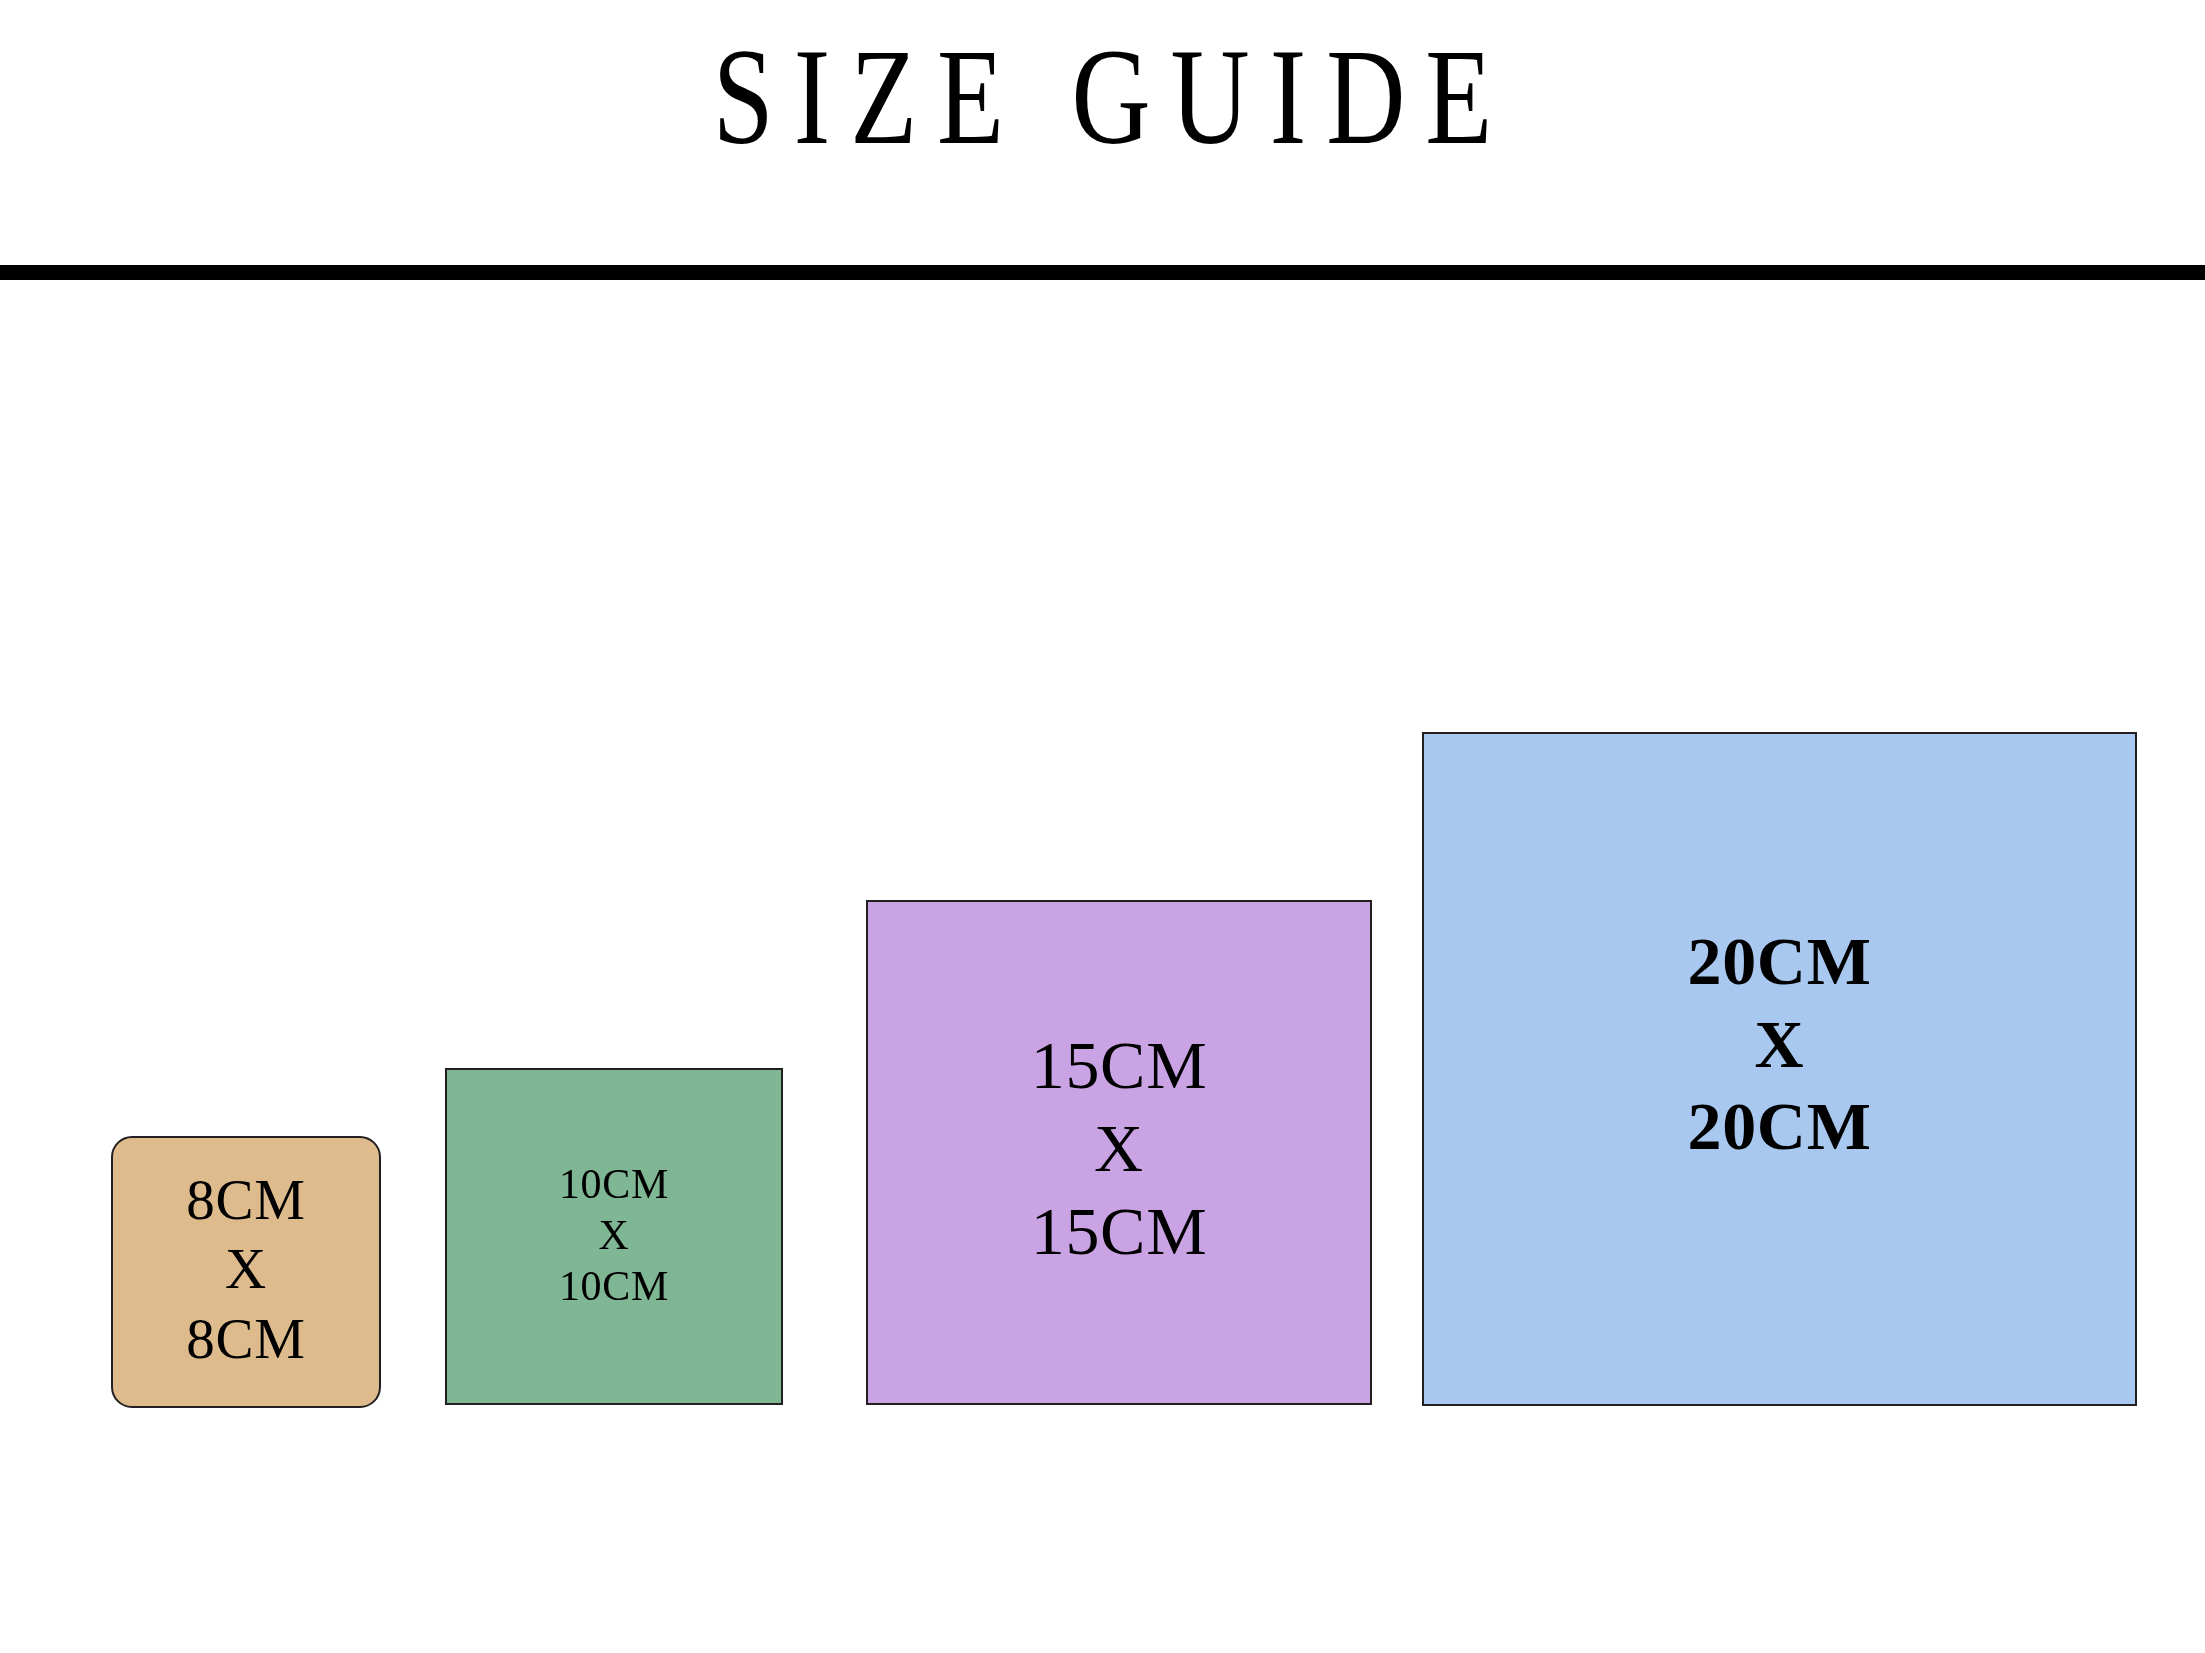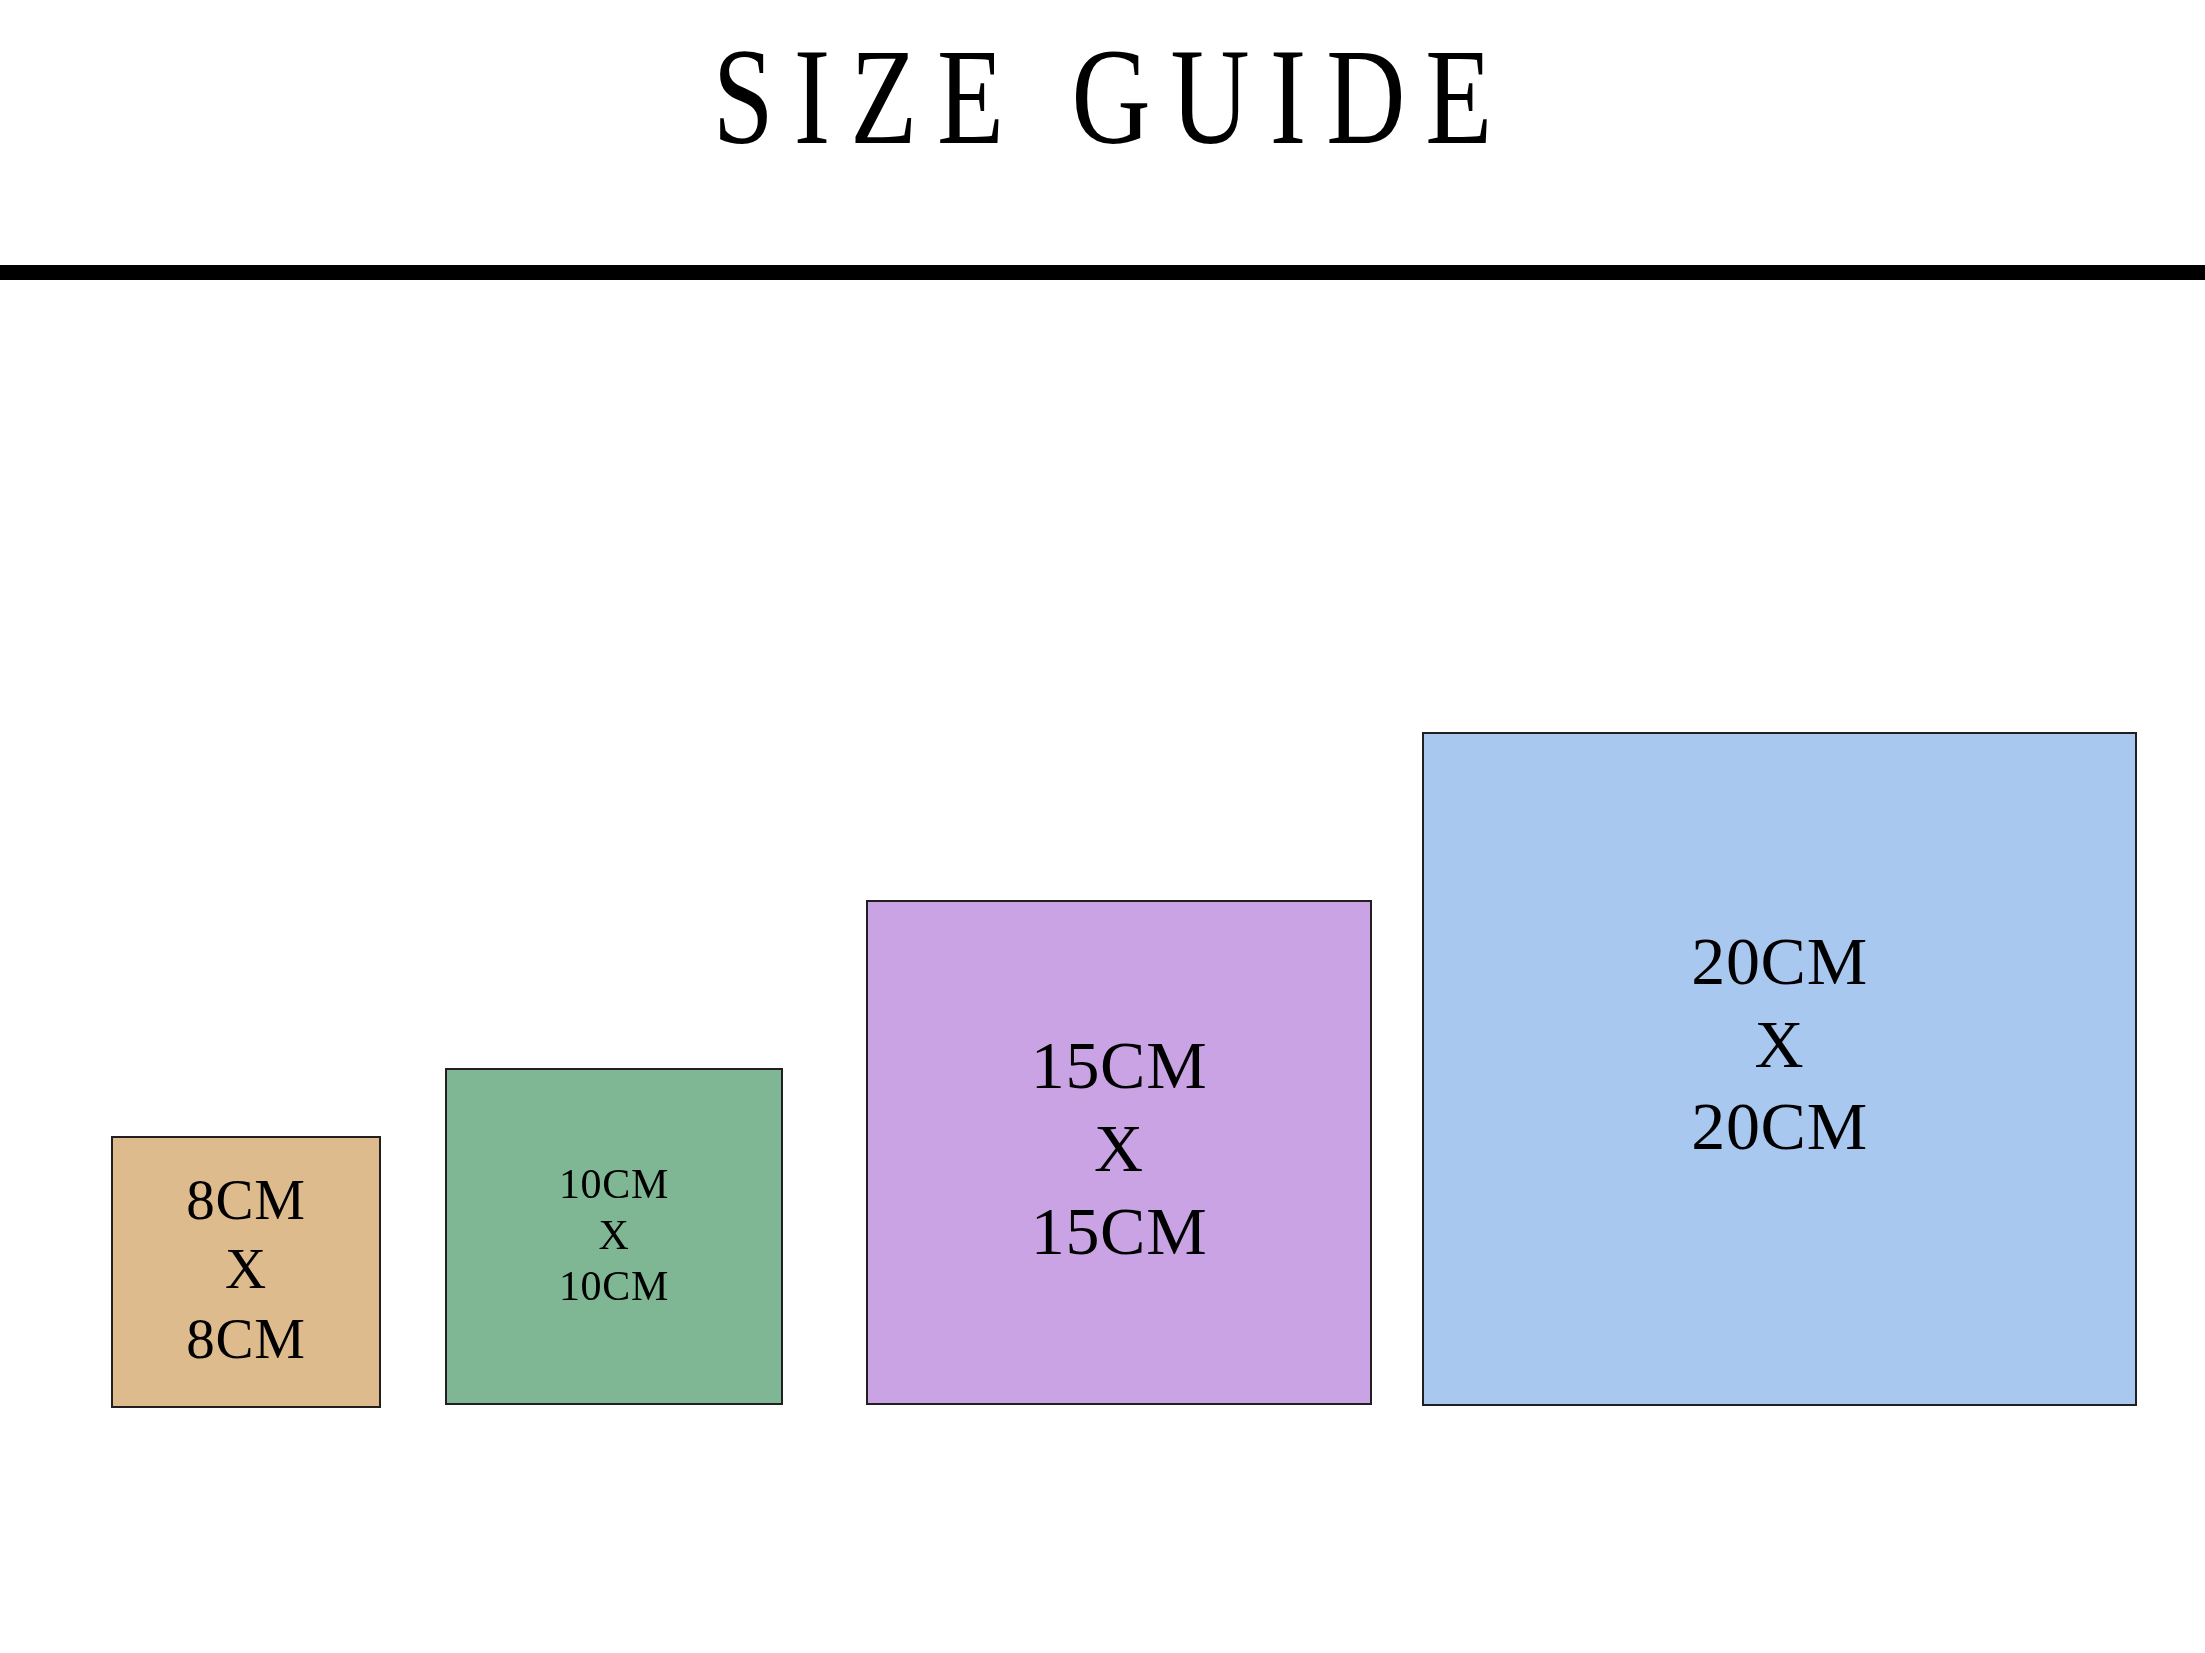--- a/index.html
+++ b/index.html
@@ -100,34 +100,34 @@
   .swatch-label {
     font-family: "Liberation Serif", "DejaVu Serif", serif;
     color: #000000;
     text-align: center;
     line-height: 1.22;
     letter-spacing: 0.7px;
     white-space: pre-line;
   }
 
   
-  .swatch-8  { left: 111px;  top: 1136px; width: 270px; height: 272px; background: #debb8d; }
+  .swatch-8  { left: 111px;  top: 1136px; width: 270px; height: 272px; background: #debb8d; border-radius: 21px; }
   .swatch-10 { left: 445px;  top: 1068px; width: 338px; height: 337px; background: #7fb694; }
   .swatch-15 { left: 850px; top: 900px; width: 506px; height: 505px; background: #c9a3e3; margin-left: 16px; }
   .swatch-20 { left: 1422px; top: 732px;  width: 715px; height: 674px; background: #a8c8f0; }
 
   .swatch-8  .swatch-label { font-size: 57px; }
   .swatch-10 .swatch-label { font-size: 42px; text-align: center; }
   .swatch-15 .swatch-label { font-size: 68px; }
   .swatch-20 .swatch-label { font-size: 68px; }
 
   .swatch-8  .swatch-label { transform: translateY(-2.9px); }
   .swatch-10 .swatch-label { transform: translateY(-1.5px); }
   .swatch-15 .swatch-label { transform: translateY(-4.4px); }
-  .swatch-20 .swatch-label { transform: translateY(-25px); }
+  .swatch-20 .swatch-label { transform: translateY(-25px); font-weight: bold; }
 </style>
 </head>
 <body>
 
 <div class="page">
 
   <div class="title-block">
     <span class="title">SIZE GUIDE</span>
   </div>
 

